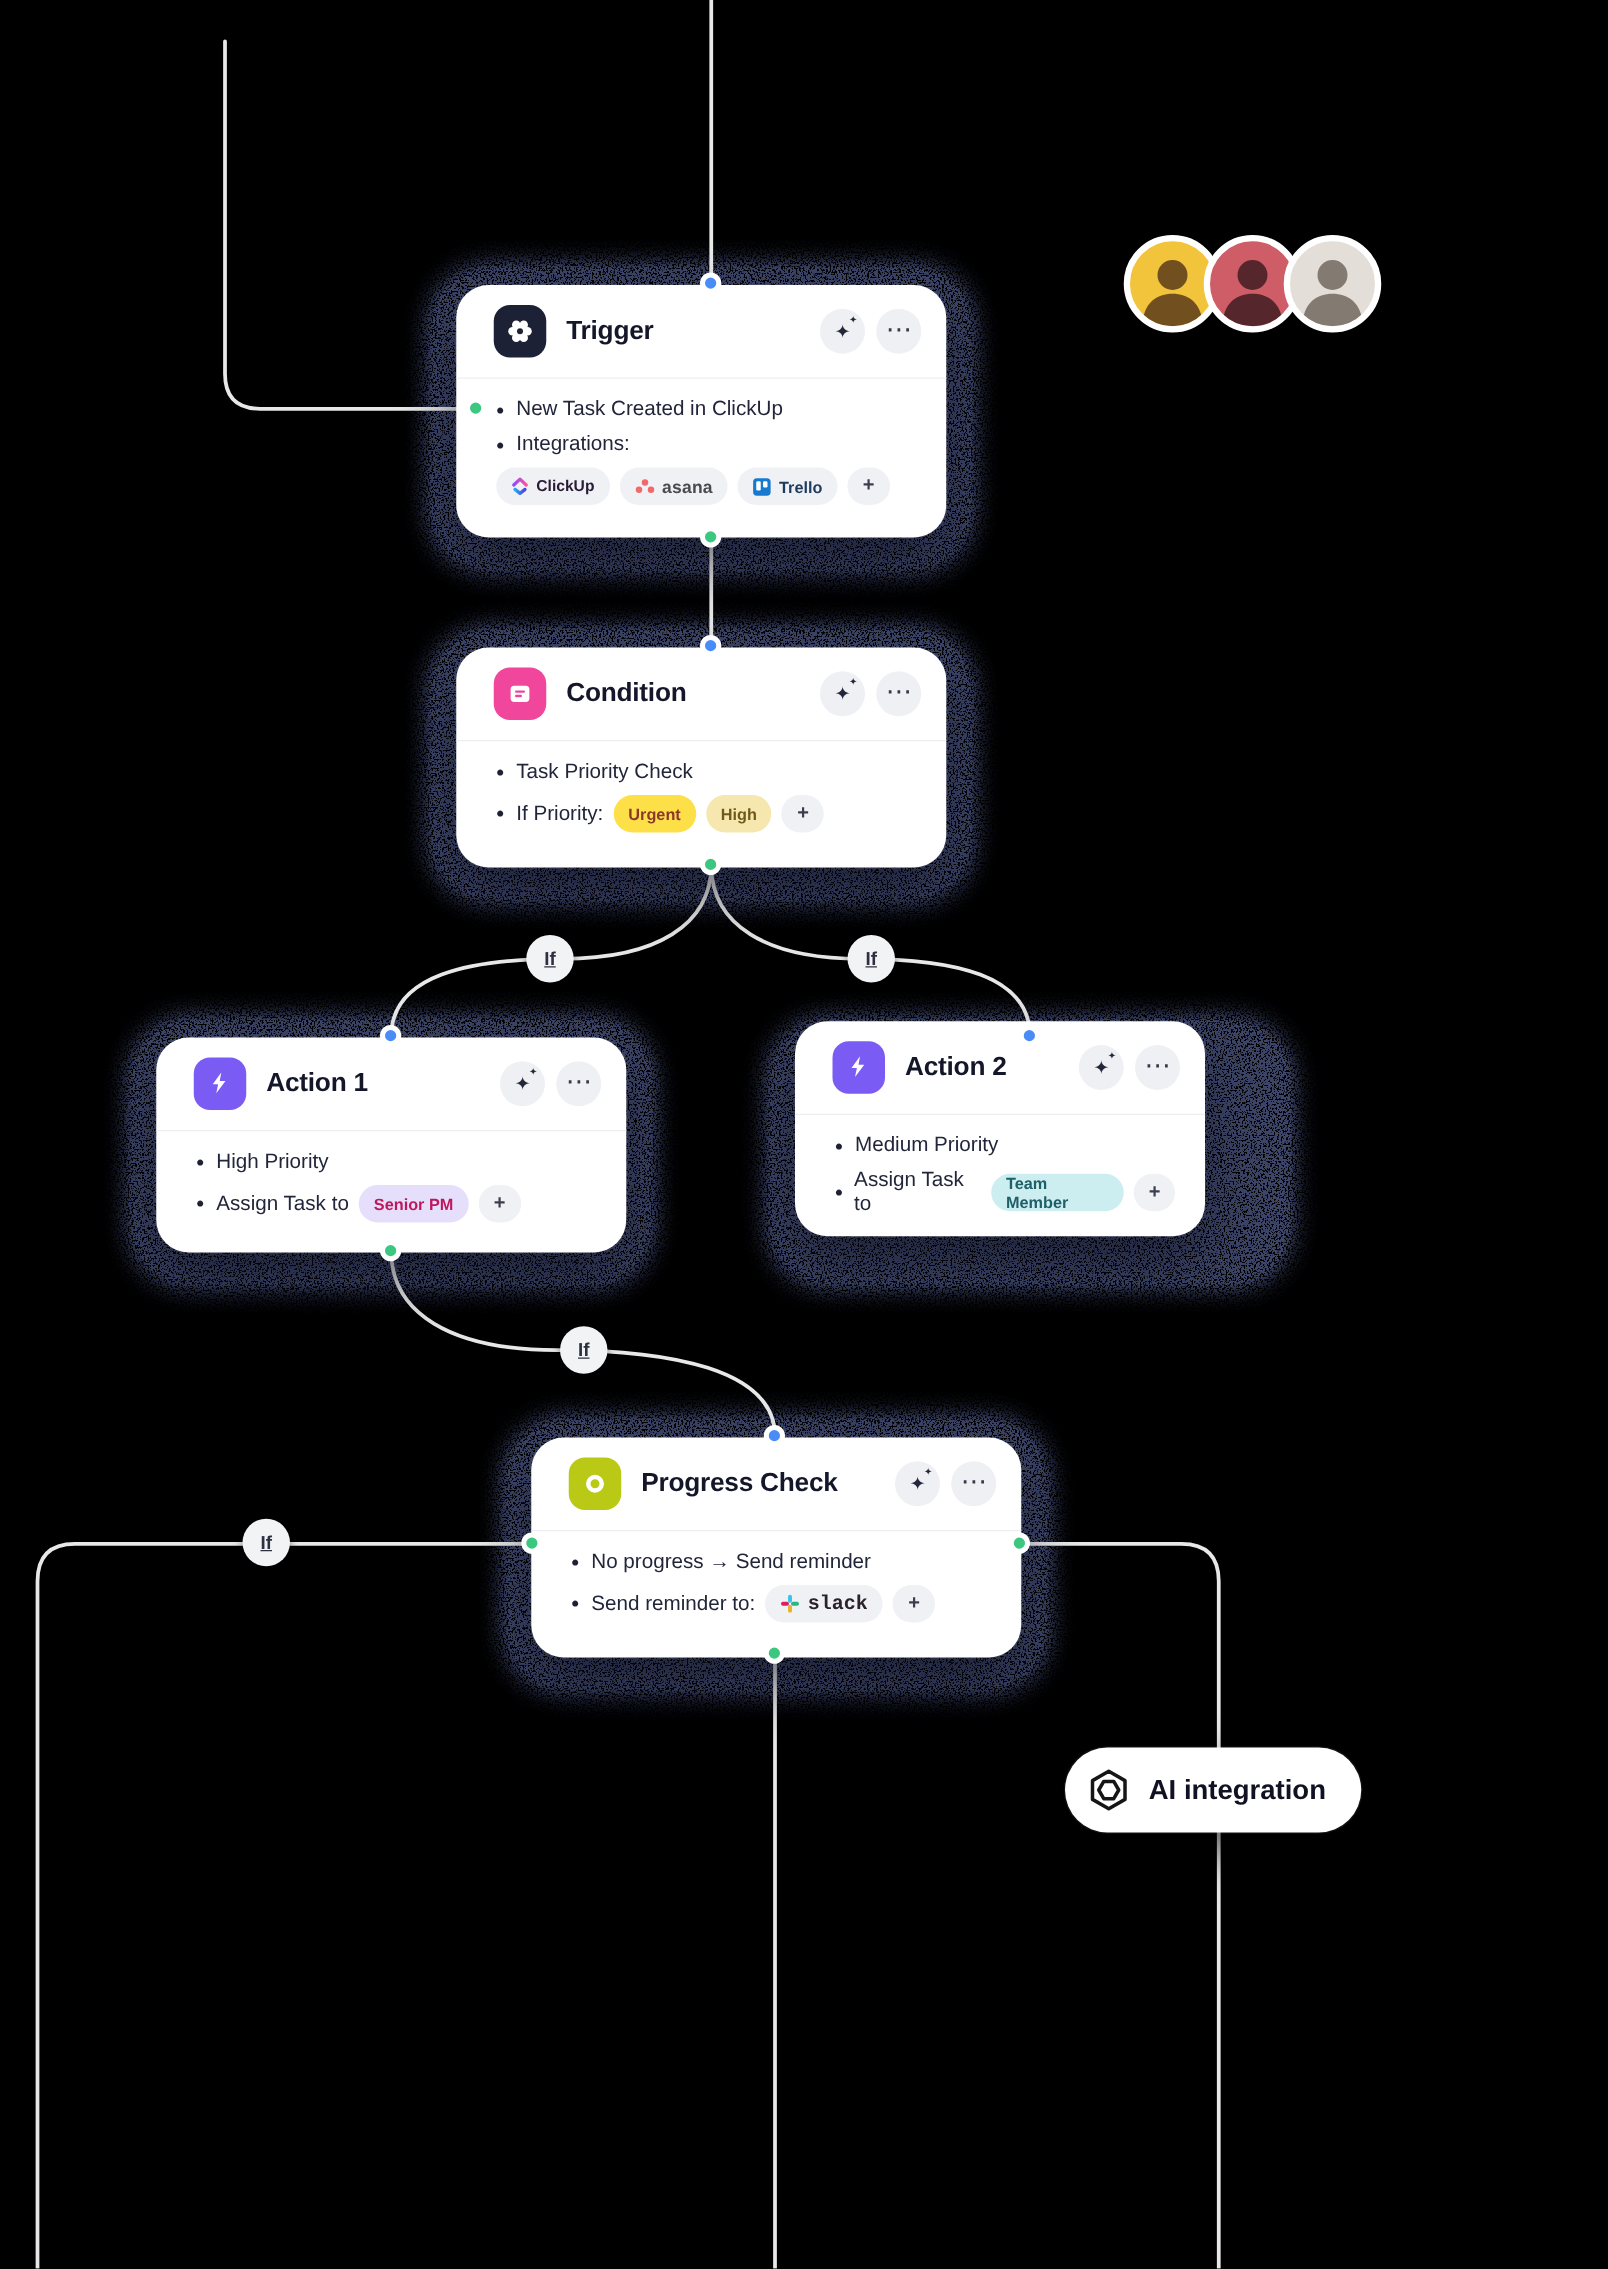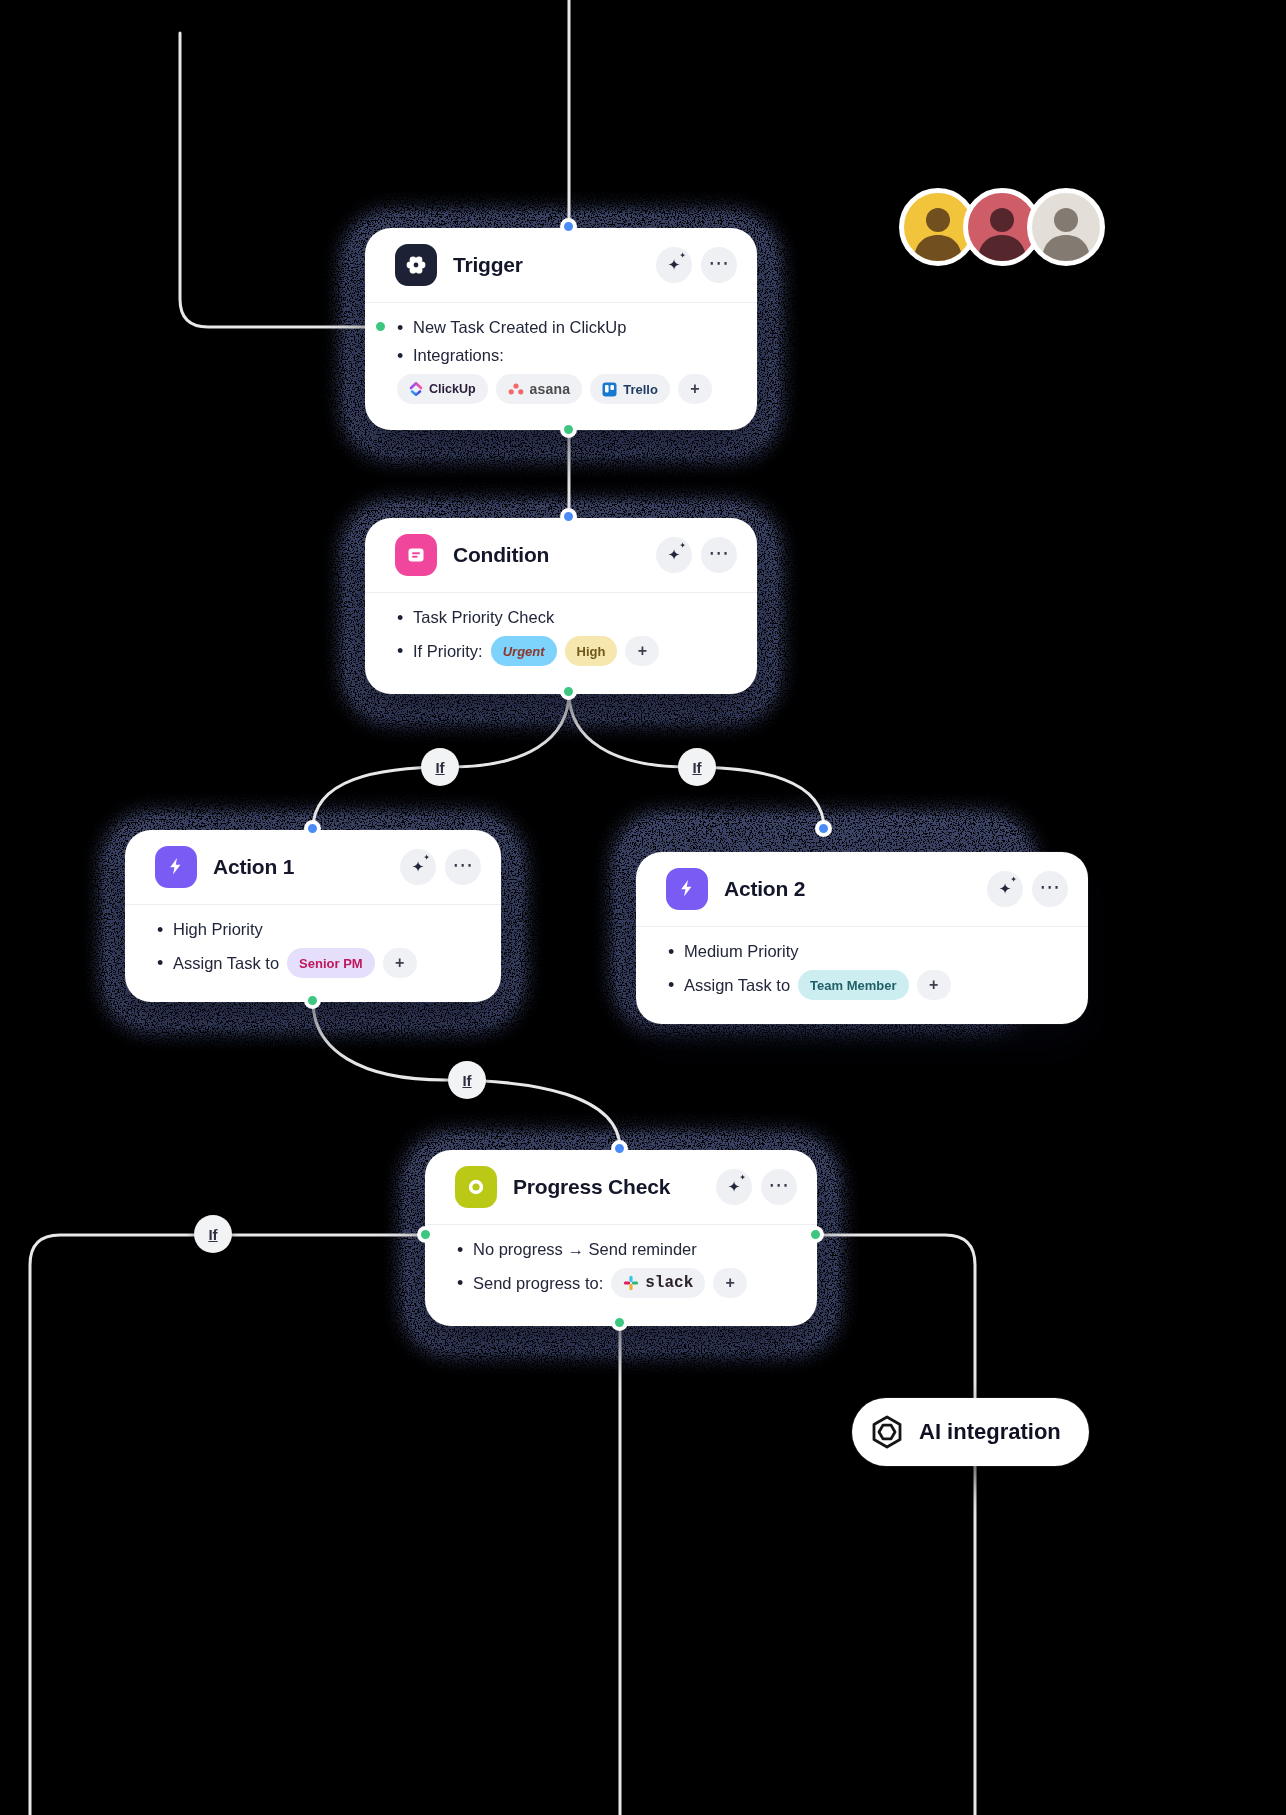--- a/index.html
+++ b/index.html
@@ -25,21 +25,21 @@
   .spark.tiny{position:absolute;top:5px;right:6px;font-size:8px;line-height:1;}
   .more{font-family:"DejaVu Sans",sans-serif;font-size:21px;color:#353a4a;line-height:1;margin-top:-4px;}
   .card-body{padding:15px 24px 0 32px;}
   .row{display:flex;align-items:center;margin-bottom:9px;}
   .bullet{width:16px;font-size:18px;color:#1d2133;line-height:1;}
   .rowtext{font-size:16.5px;font-weight:500;color:#22263a;}
   .row .rowtext + .pill, .row .pill + .pill, .row .pill + .pill-plus{margin-left:8px;}
   .pill{height:30px;border-radius:15px;background:#f0f1f5;display:inline-flex;align-items:center;padding:0 12px;gap:6px;font-size:13px;font-weight:600;color:#2a2d3a;cursor:pointer;}
   .pill .wordmark{font-weight:700;}
   .pill-plus{width:34px;padding:0;justify-content:center;font-size:16px;font-weight:600;color:#3a3f4e;}
-  .pill-urgent{background:#7dd3fc;color:#8c362c;margin-left:10px;font-style:italic;}
+  .pill-urgent{background:#fde047;color:#8c362c;margin-left:10px;}
   .pill-high{background:#f5e7ae;color:#6f5a1c;}
   .pill-lav{background:#e6dffc;color:#be185d;margin-left:10px;}
   .pill-teal{background:#cdeef0;color:#1e5f68;margin-left:10px;}
   .pill-slack{margin-left:10px;}
   .pill-slack .wordmark{color:#2b222c;font-size:16px;font-family:Liberation Mono, monospace;}
   
   .dot{position:absolute;z-index:4;width:9px;height:9px;border:4px solid #fff;border-radius:50%;}
   .dot-blue{background:#4a8cf7;}
   .dot-green{background:#3bc77f;}
   
@@ -221,21 +221,21 @@
       </div>
       <div class="row">
         <span class="bullet">•</span>
         <span class="rowtext">Assign Task to</span>
         <span class="pill pill-lav">Senior PM</span>
         <span class="pill pill-plus">+</span>
       </div>
     </div>
   </div>
 
-  <div class="card" style="left:636px;top:852px;width:452px;height:172px">
+  <div class="card" style="left:636px;top:817px;width:328px;height:172px">
     <div class="card-head">
       <span class="node-icon" style="background:#7a5cf5">
         <svg width="24" height="24" viewBox="0 0 24 24">
           <path d="M13 3 L6.2 12.3 H10.5 L9 19.5 L16.4 9.8 H11.8 Z" fill="#fff"></path>
         </svg>
       </span>
       <span class="card-title">Action 2</span>
       <span class="icon-btn">
         <span class="spark main">✦</span>
         <span class="spark tiny">✦</span>
@@ -274,21 +274,21 @@
         <span class="more">⋯</span>
       </span>
     </div>
     <div class="card-body">
       <div class="row">
         <span class="bullet">•</span>
         <span class="rowtext">No progress → Send reminder</span>
       </div>
       <div class="row">
         <span class="bullet">•</span>
-        <span class="rowtext">Send progress to:</span>
+        <span class="rowtext">Send reminder to:</span>
         <span class="pill pill-slack">
           <svg width="16" height="16" viewBox="0 0 20 20">
             <rect x="8" y="1" width="4" height="8" rx="2" fill="#36C5F0"></rect>
             <rect x="11" y="8" width="8" height="4" rx="2" fill="#2EB67D"></rect>
             <rect x="8" y="11" width="4" height="8" rx="2" fill="#ECB22E"></rect>
             <rect x="1" y="8" width="8" height="4" rx="2" fill="#E01E5A"></rect>
           </svg>
           <span class="wordmark">slack</span>
         </span>
         <span class="pill pill-plus">+</span>

